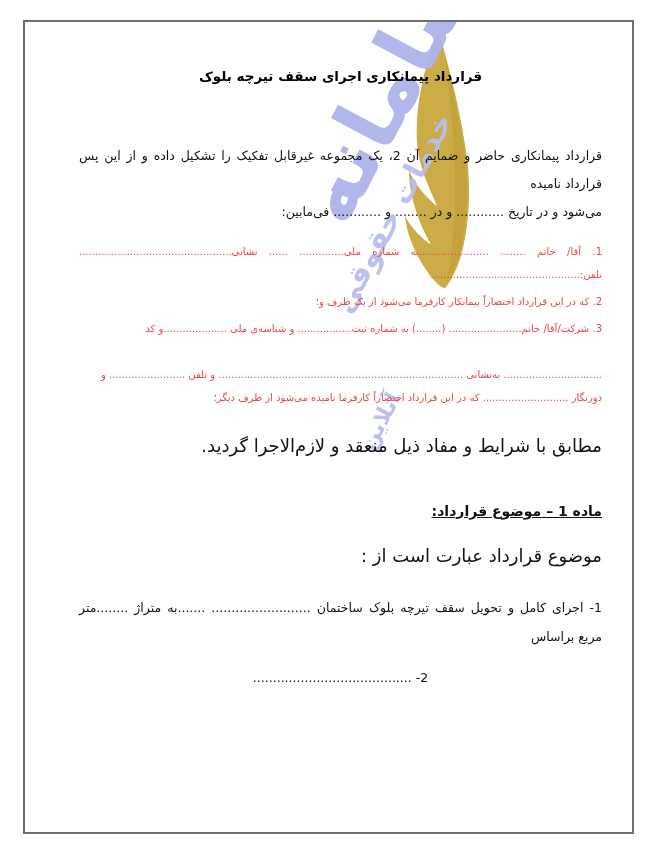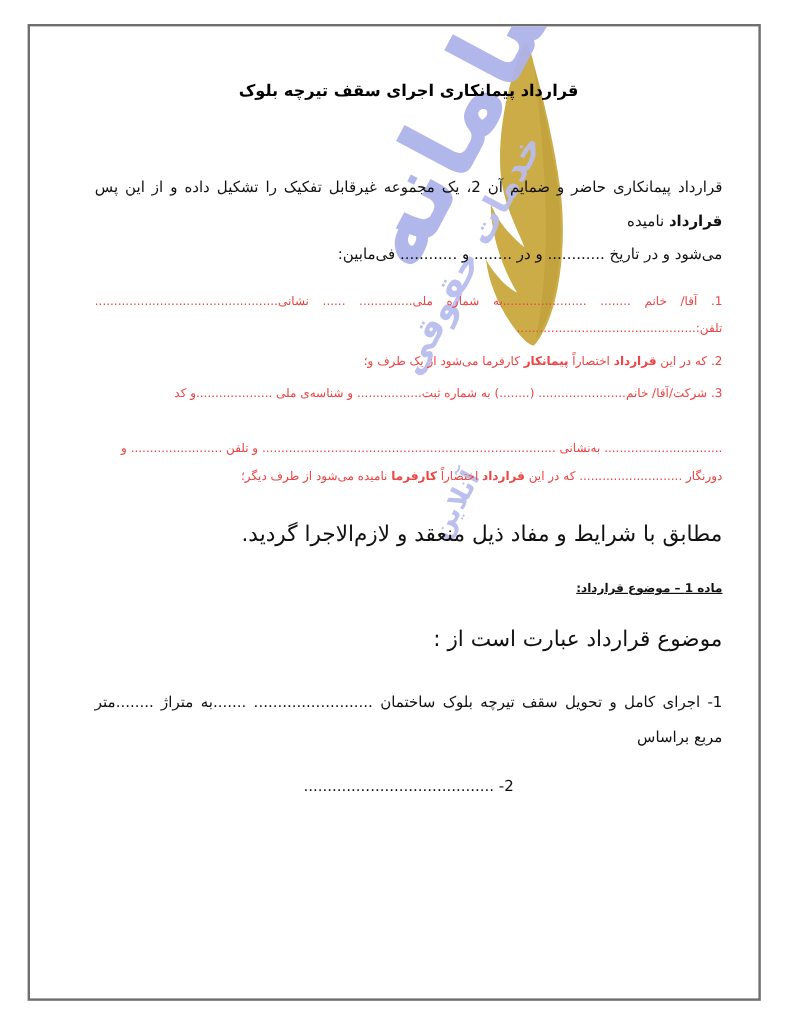--- a/index.html
+++ b/index.html
@@ -67,26 +67,26 @@
     font-size: 10px;
     line-height: 2.3;
     color: #ef4444;
     text-align: justify;
     margin-bottom: 4px;
     position: relative;
   }
   .num {
     display: inline;
   }
-  b { font-weight: bold; }
+  b { font-weight: normal; }
   .section-head {
-    font-size: 10px;
+    font-size: 14px;
     font-weight: bold;
     text-decoration: underline;
-    margin-top: 18px;
+    margin-top: 36px;
     color: #111;
   }
   .body-line {
     font-size: 18px;
     line-height: 2.3;
     color: #111;
     margin-top: 16px;
     text-align: justify;
   }
   .item-line {

